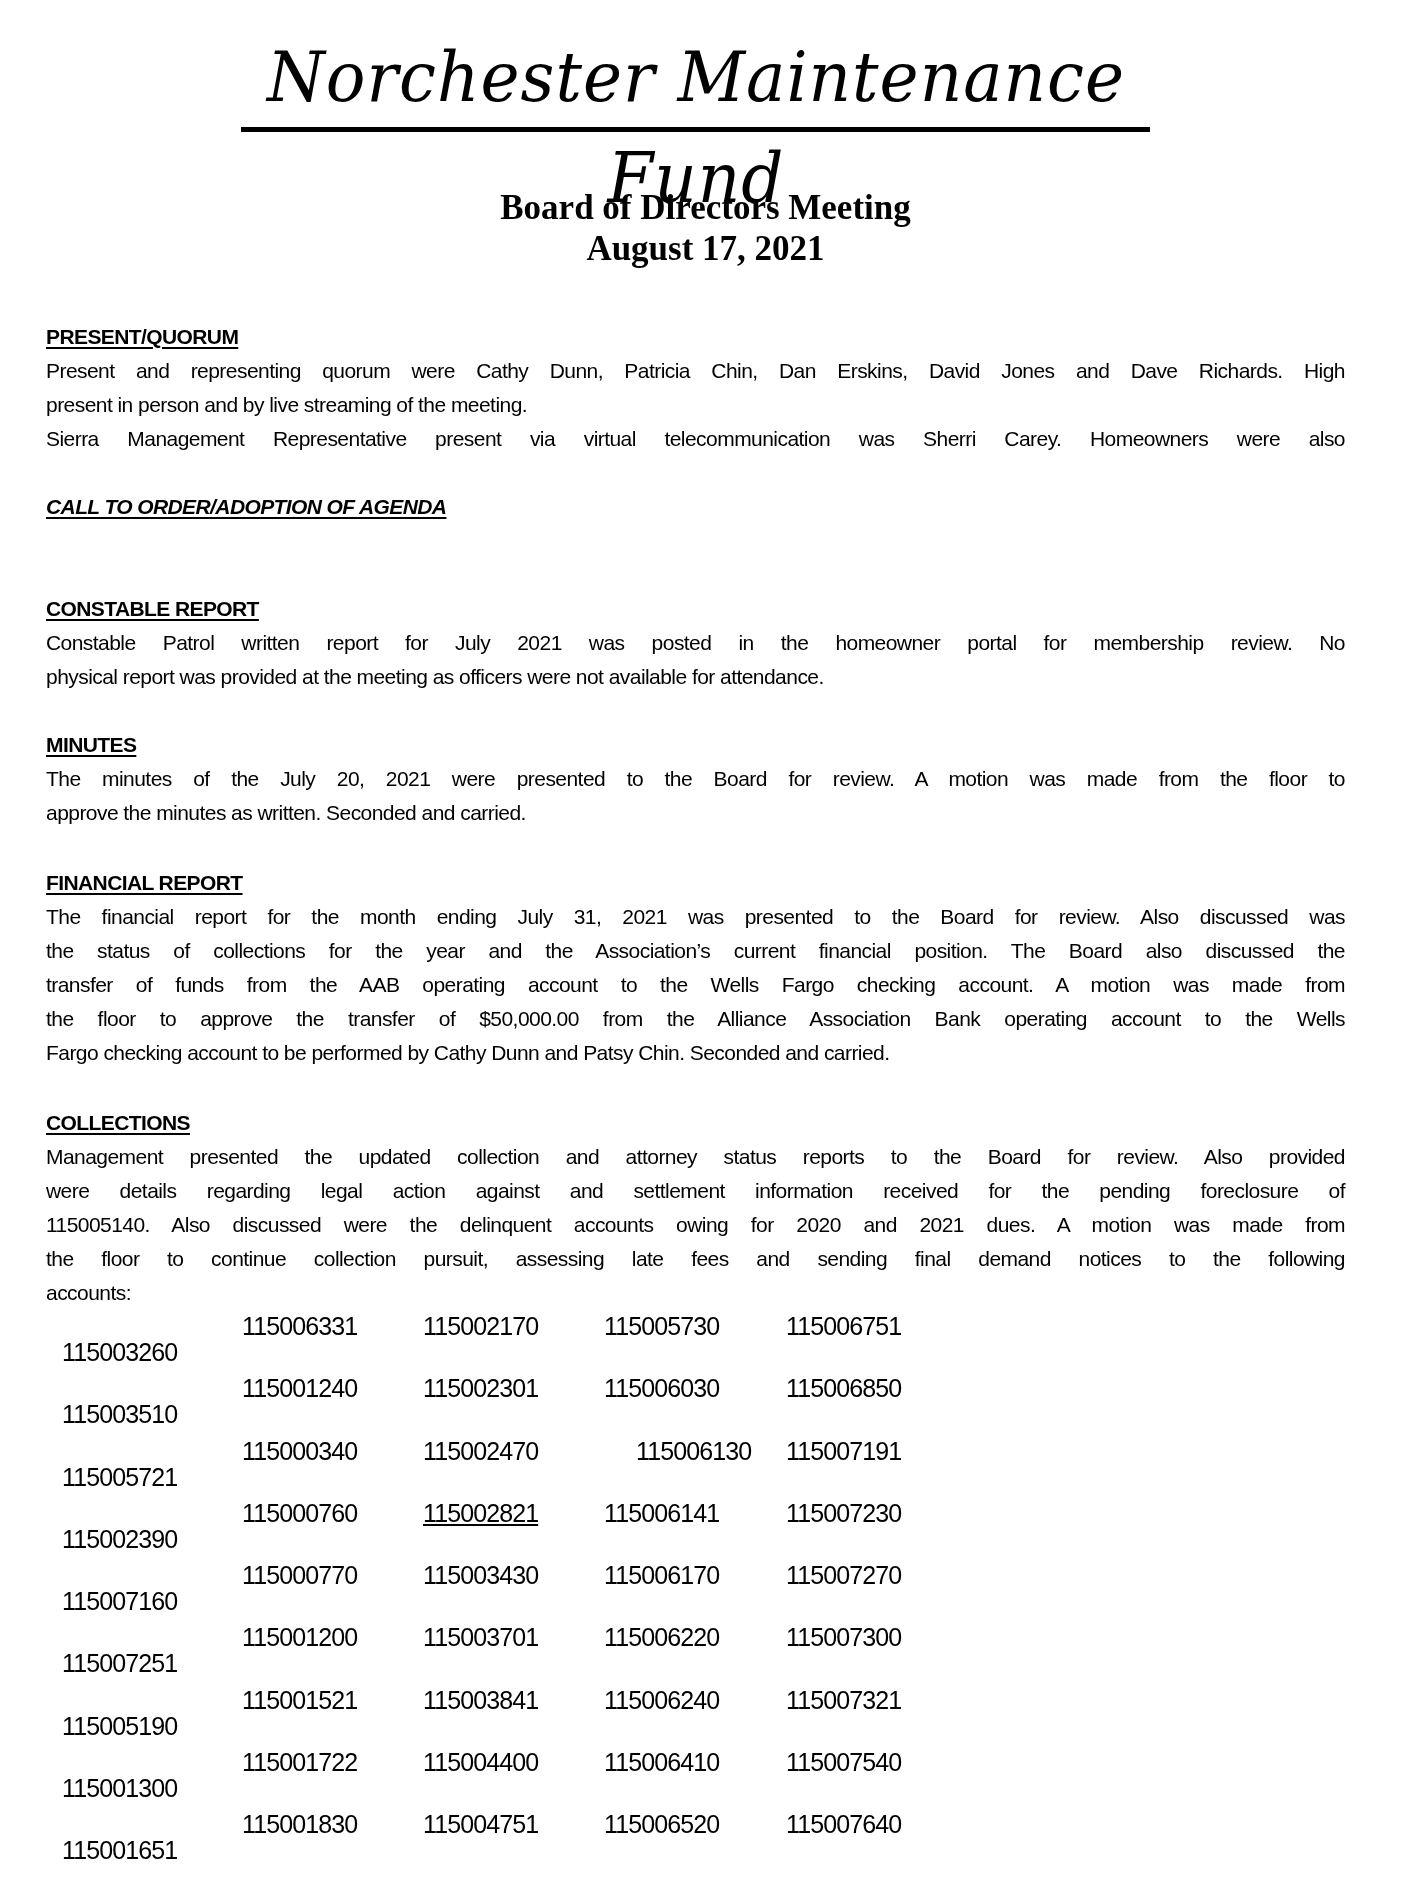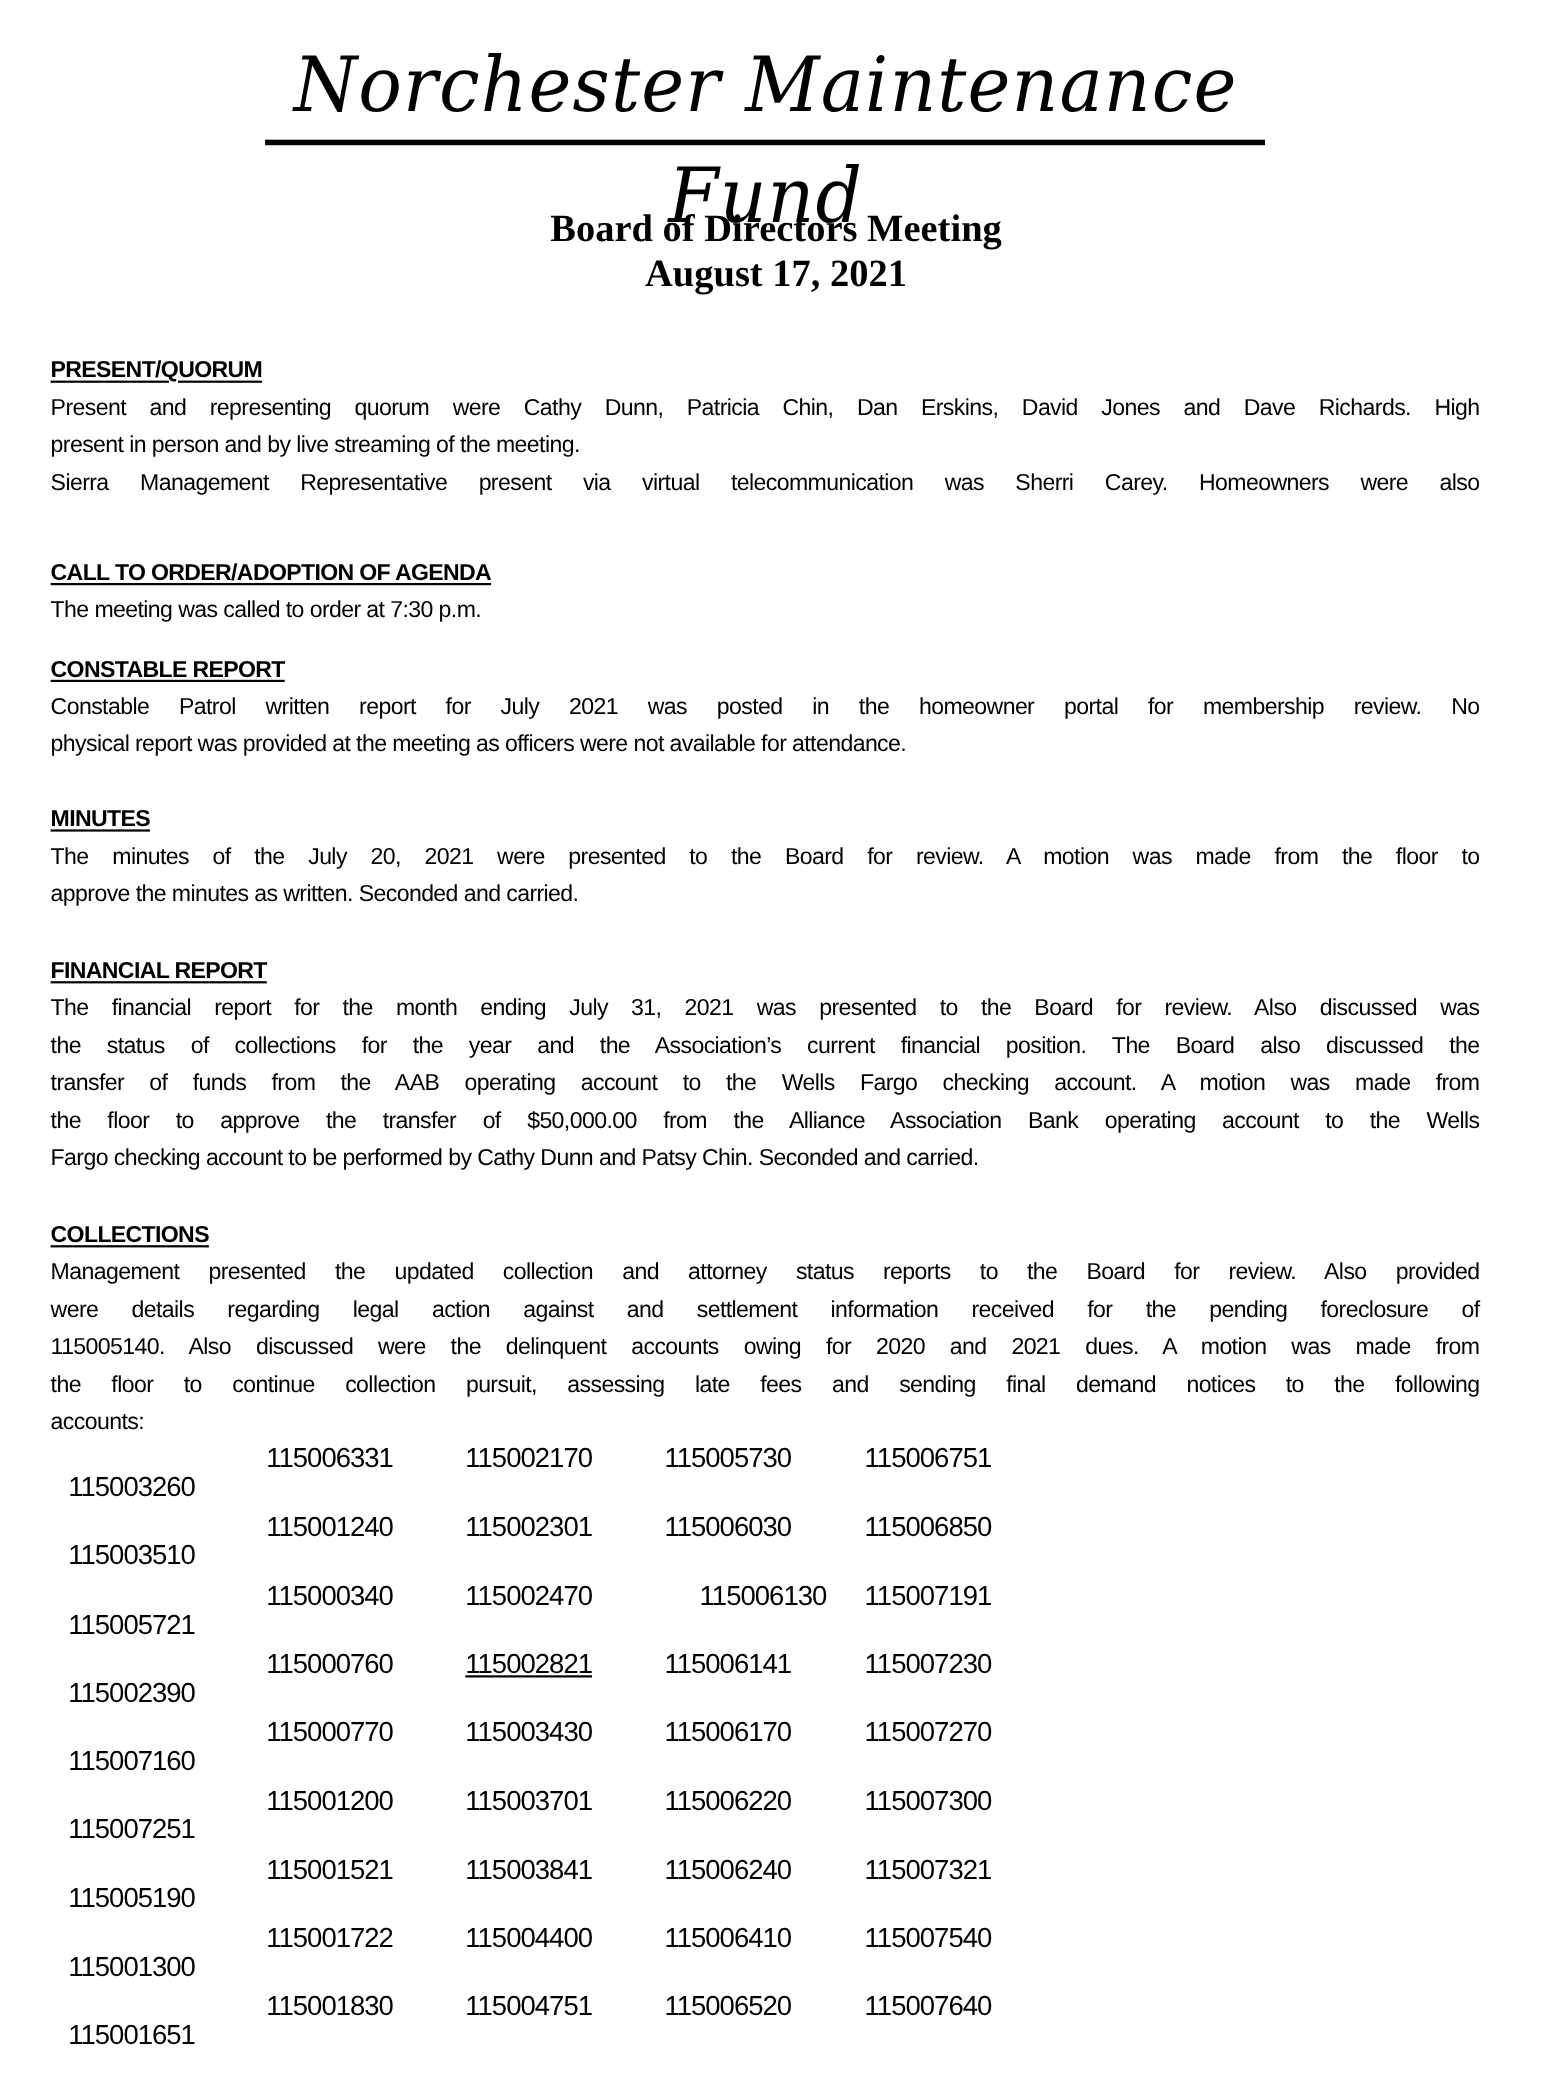--- a/index.html
+++ b/index.html
@@ -52,25 +52,22 @@
 
 <div class="section" style="top:320px;">
   <div class="section-heading"><span>PRESENT/QUORUM</span></div>
   <div class="section-body">
     <span class="line">Present and representing quorum were Cathy Dunn, Patricia Chin, Dan Erskins, David Jones and Dave Richards. High</span>
     <span class="line last">present in person and by live streaming of the meeting.</span>
     <span class="line">Sierra Management Representative present via virtual telecommunication was Sherri Carey.  Homeowners were also</span>
   </div>
 </div>
 
-<div class="section" style="top:504px;">
+<div class="section" style="top:490px;font-style:italic;">
   <div class="section-heading"><span>CALL TO ORDER/ADOPTION OF AGENDA</span></div>
-  <div class="section-body">
-    <span class="line last">The meeting was called to order at 7:30 p.m.</span>
-  </div>
 </div>
 
 <div class="section" style="top:592px;">
   <div class="section-heading"><span>CONSTABLE REPORT</span></div>
   <div class="section-body">
     <span class="line">Constable Patrol written report for July 2021 was posted in the homeowner portal for membership review. No</span>
     <span class="line last">physical report was provided at the meeting as officers were not available for attendance.</span>
   </div>
 </div>
 

